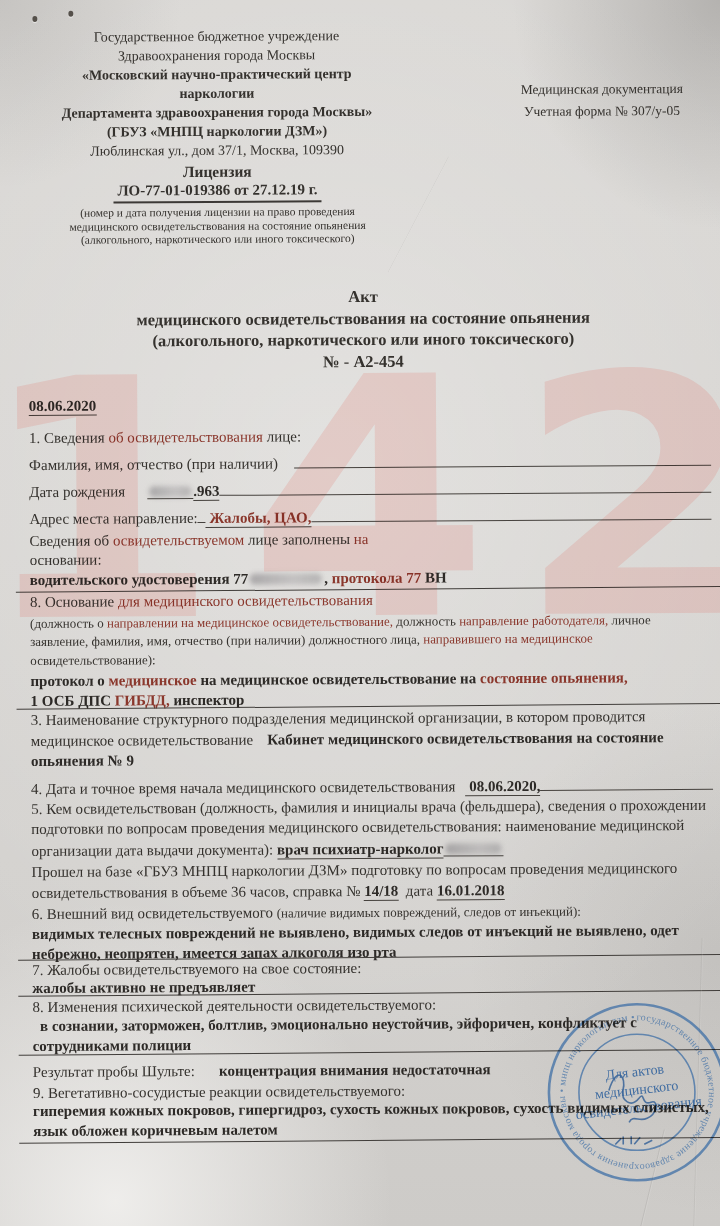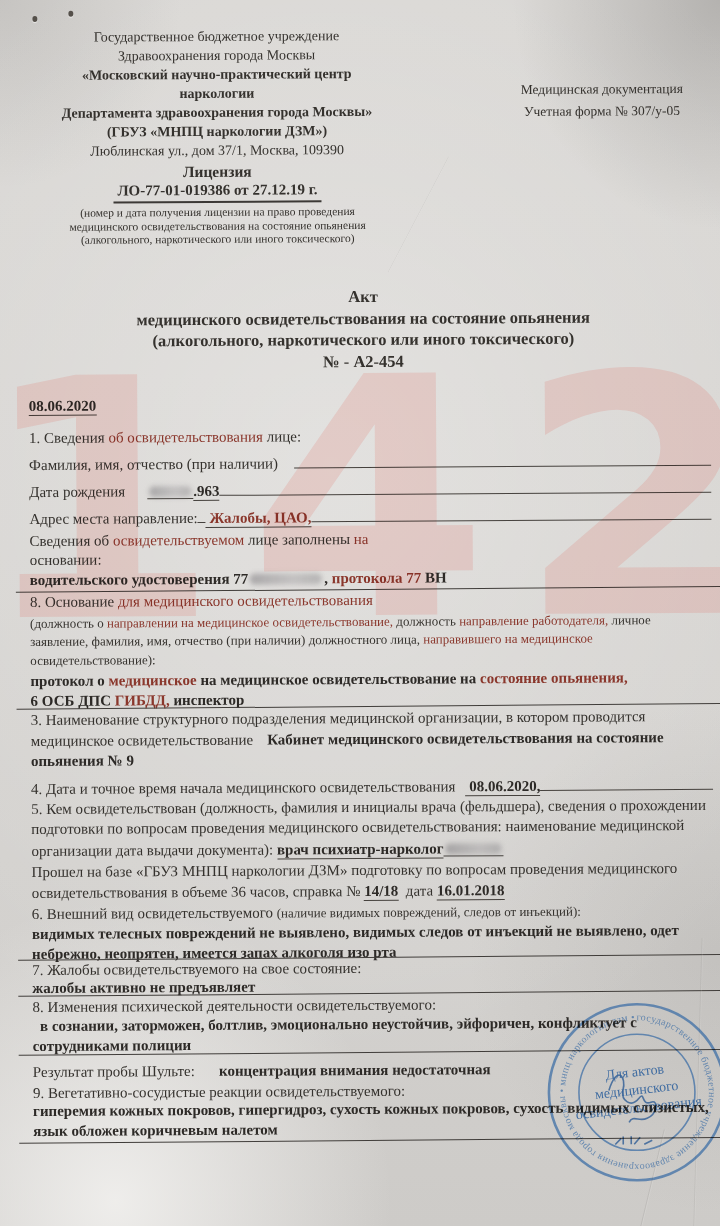--- a/index.html
+++ b/index.html
@@ -93,21 +93,21 @@
         <div class="ln" style="top: 509px;"><span>Адрес места направление:</span><span class="sg-u sg-gap" style="width: 8px;"></span><span class="sg-b sg-r sg-u"> Жалобы, ЦАО,</span><span class="sg-fill"></span></div>
         <div class="ln" style="top: 531px;"><span>Сведения об </span><span class="sg-r">освидетельствуемом</span><span> лице заполнены </span><span class="sg-r">на</span></div>
         <div class="ln" style="top: 550px;"><span>основании:</span></div>
         <div class="ln" style="top: 570px;"><span class="sg-b">водительского удостоверения 77</span><span class="sg-blur" style="width: 76px;"><i class="smudge"></i></span><span class="sg-b">, </span><span class="sg-b sg-r">протокола 77</span><span class="sg-b"> ВН</span></div>
         <div class="rule" style="top: 589px;"></div>
         <div class="ln" style="top: 592px;"><span>8. Основание </span><span class="sg-r">для медицинского освидетельствования</span></div>
         <div class="ln" style="top: 614px;"><span class="sg-sm">(должность о </span><span class="sg-r sg-sm">направлении на медицинское освидетельствование,</span><span class="sg-sm"> должность </span><span class="sg-r sg-sm">направление работодателя,</span><span class="sg-sm"> личное</span></div>
         <div class="ln" style="top: 632px;"><span class="sg-sm">заявление, фамилия, имя, отчество (при наличии) должностного лица, </span><span class="sg-r sg-sm">направившего на медицинское</span></div>
         <div class="ln" style="top: 651px;"><span class="sg-sm">освидетельствование):</span></div>
         <div class="ln" style="top: 671px;"><span class="sg-b">протокол о </span><span class="sg-b sg-r">медицинское</span><span class="sg-b"> на медицинское освидетельствование на </span><span class="sg-b sg-r">состояние опьянения,</span></div>
-        <div class="ln" style="top: 691px;"><span class="sg-b">6 ОСБ ДПС </span><span class="sg-b sg-r">ГИБДД,</span><span class="sg-b"> инспектор</span></div>
+        <div class="ln" style="top: 691px;"><span class="sg-b">1 ОСБ ДПС </span><span class="sg-b sg-r">ГИБДД,</span><span class="sg-b"> инспектор</span></div>
         <div class="rule" style="top: 706px;"></div>
         <div class="ln" style="top: 710px;"><span>3. Наименование структурного подразделения медицинской организации, в котором проводится</span></div>
         <div class="ln" style="top: 731px;"><span>медицинское освидетельствование</span><span class="sg-gap" style="width: 14px;"></span><span class="sg-b">Кабинет медицинского освидетельствования на состояние</span></div>
         <div class="ln" style="top: 751px;"><span class="sg-b">опьянения № 9</span></div>
         <div class="ln" style="top: 779px;"><span>4. Дата и точное время начала медицинского освидетельствования</span><span class="sg-gap" style="width: 10px;"></span><span class="sg-b sg-u"> 08.06.2020,</span><span class="sg-fill"></span></div>
         <div class="ln" style="top: 799px;"><span>5. Кем освидетельствован (должность, фамилия и инициалы врача (фельдшера), сведения о прохождении</span></div>
         <div class="ln" style="top: 819px;"><span>подготовки по вопросам проведения медицинского освидетельствования: наименование медицинской</span></div>
         <div class="ln" style="top: 841px;"><span>организации дата выдачи документа): </span><span class="sg-b sg-u">врач психиатр-нарколог</span><span class="sg-u sg-blur" style="width: 60px;"><i class="smudge"></i></span></div>
         <div class="ln" style="top: 862px;"><span>Прошел на базе «ГБУЗ МНПЦ наркологии ДЗМ» подготовку по вопросам проведения медицинского</span></div>
         <div class="ln" style="top: 883px;"><span>освидетельствования в объеме 36 часов, справка № </span><span class="sg-b sg-u">14/18</span><span>  дата </span><span class="sg-b sg-u">16.01.2018</span></div>

